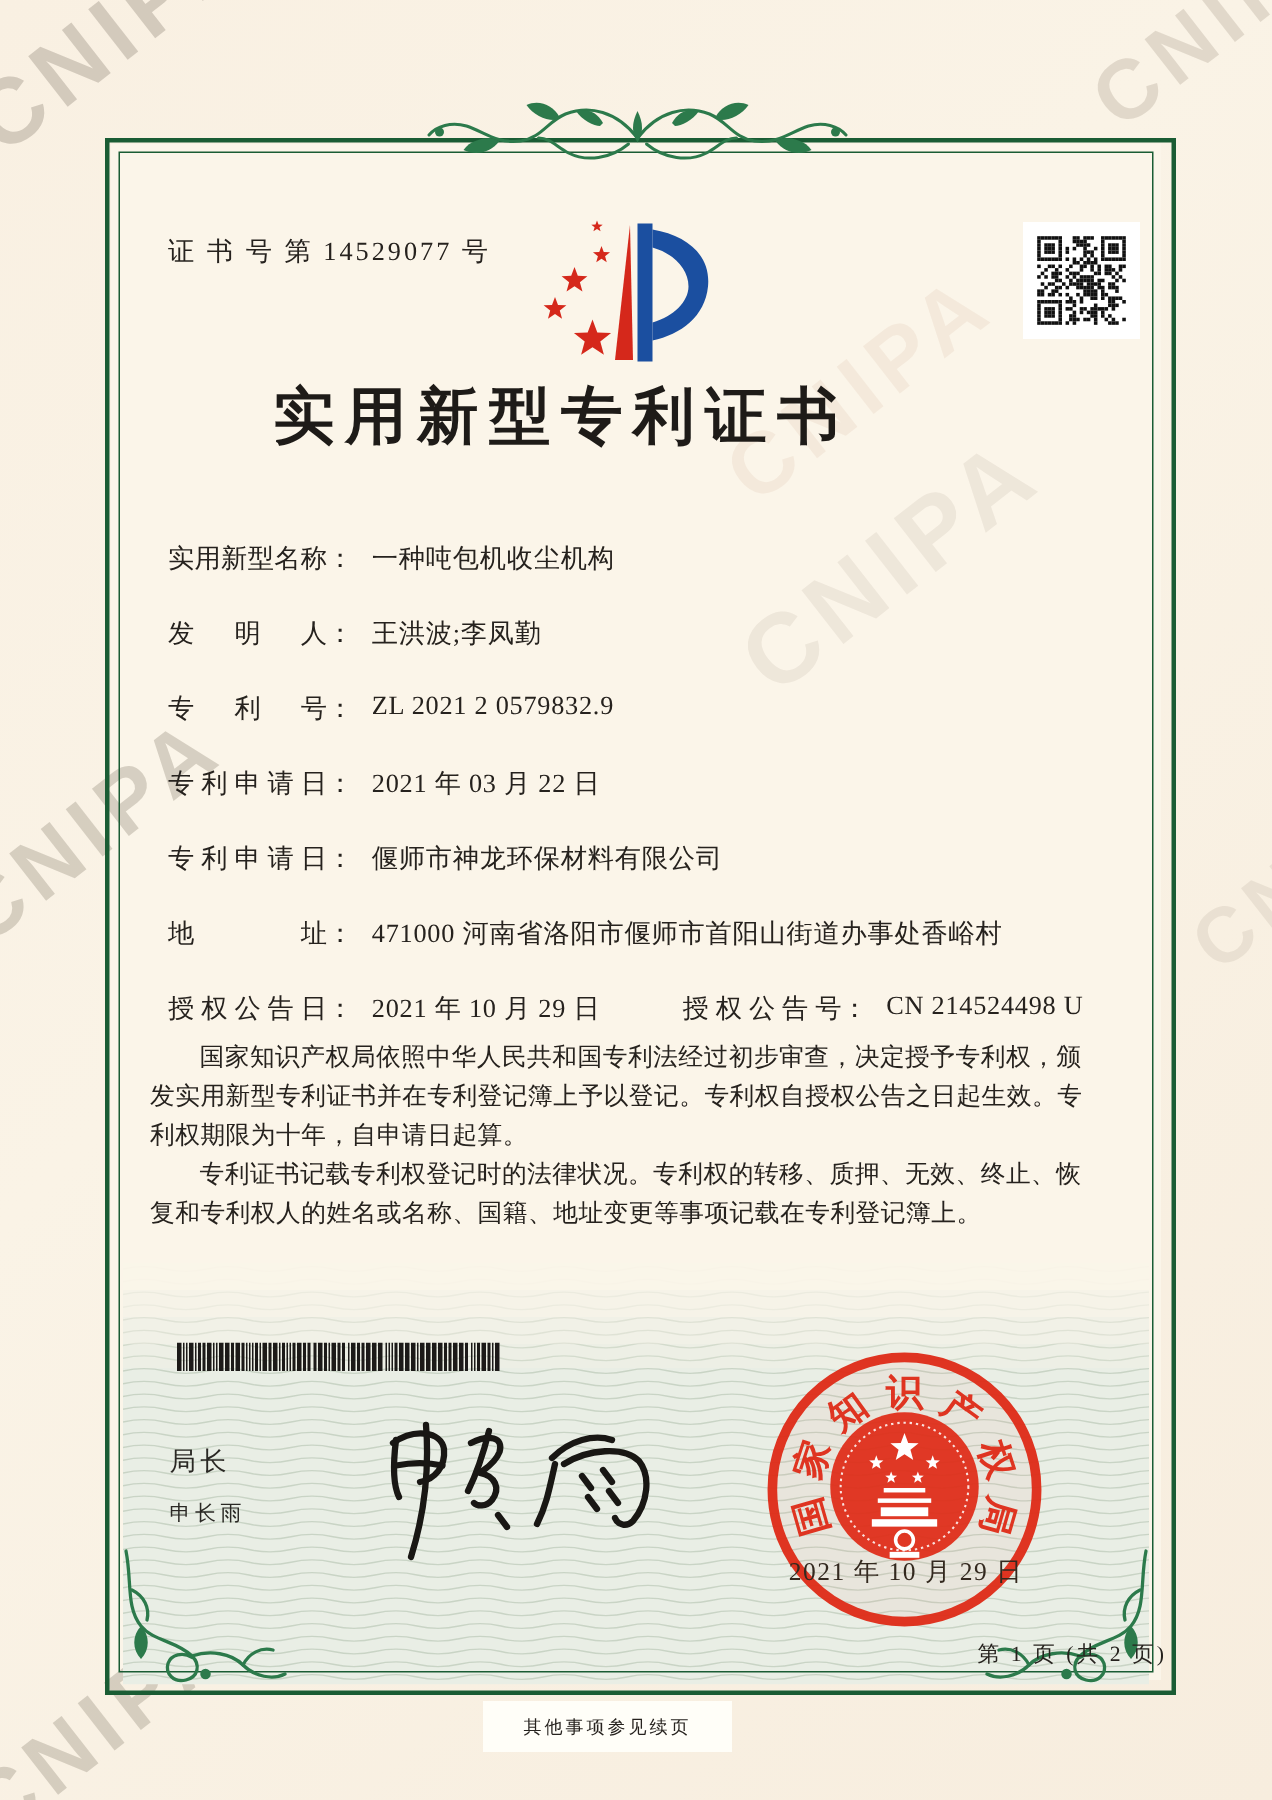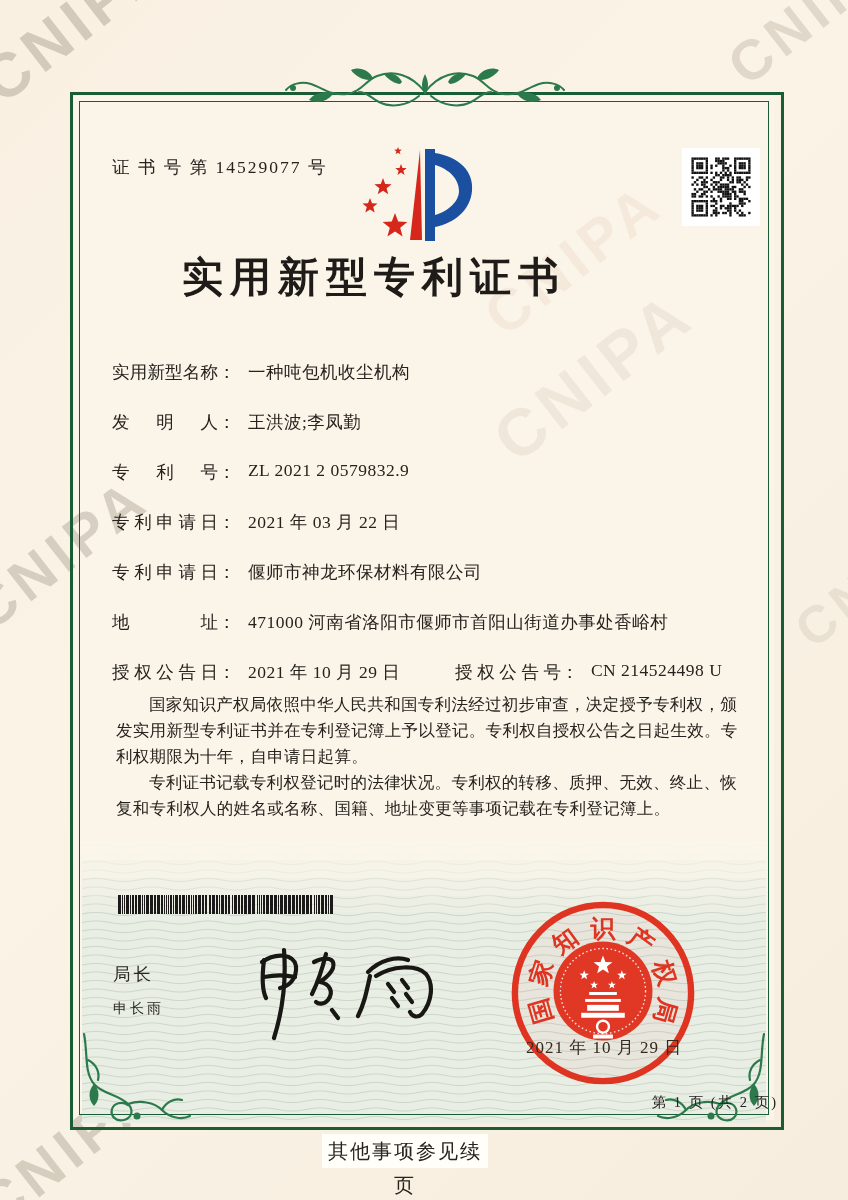--- a/index.html
+++ b/index.html
@@ -13,35 +13,35 @@
   .frame-inner{position:absolute;left:79px;top:101px;width:688px;height:1012px;border:1.5px solid #1a5c34;z-index:2;}
   .abs{position:absolute;}
   .cert-no{left:112px;top:155px;font-size:17.5px;letter-spacing:2px;z-index:3;}
   .title{left:0;top:250px;width:748px;text-align:center;font-size:41px;font-weight:bold;
          letter-spacing:7px;color:#1e1b18;z-index:3;}
   .field-row{left:112px;font-size:17.5px;z-index:3;white-space:nowrap;}
   .flabel{display:inline-block;width:106px;text-align:justify;text-align-last:justify;vertical-align:top;}
   .fcolon{display:inline-block;vertical-align:top;}
   .fvalue{display:inline-block;margin-left:8px;vertical-align:top;letter-spacing:0.5px;}
   .pair2{position:absolute;left:343px;top:0;white-space:nowrap;}
-  .paras{left:116px;top:692px;width:636px;font-size:16.5px;line-height:26px;z-index:3;}
+  .paras{left:100px;top:692px;width:636px;font-size:16.5px;line-height:26px;z-index:3;}
   .paras p{margin:0;text-indent:2em;letter-spacing:0.3px;}
   .waves{left:82px;top:842px;z-index:1;}
   .barcode{left:118px;top:895px;z-index:3;}
   .dir-title{left:113px;top:962px;font-family:Liberation Mono, monospace;
              font-size:17.5px;letter-spacing:3px;color:#2a2824;z-index:3;}
   .dir-name{left:113px;top:1000px;font-family:Liberation Serif, serif;
             font-size:14px;letter-spacing:3px;color:#2a2824;z-index:3;}
   .sig{left:250px;top:932px;z-index:3;}
   .seal{left:506px;top:896px;z-index:4;}
   .seal-date{left:512px;top:1036px;width:184px;text-align:center;font-size:17px;
              color:#33291f;letter-spacing:1px;z-index:5;}
   .page-info{left:70px;top:1093px;width:708px;text-align:right;font-size:14.5px;letter-spacing:2px;z-index:3;}
   .cont-note{left:322px;top:1134px;width:166px;height:34px;line-height:34px;text-align:center;
-             background:#fffef8;font-size:20px;letter-spacing:2px;z-index:3;}
+             background:#fffef8;font-size:12px;letter-spacing:2px;z-index:3;}
   .orn{z-index:3;}
 </style>
 </head>
 <body>
 
 <div class="page">
 
   <div class="wm" style="left:-34px;top:-14px;font-size:62px;color:rgba(150,140,126,0.38);">CNIPA</div>
   <div class="wm" style="left:714px;top:-22px;font-size:56px;color:rgba(168,156,140,0.30);">CNIPA</div>
   <div class="wm" style="left:478px;top:338px;font-size:66px;color:rgba(188,176,158,0.20);">CNIPA</div>

